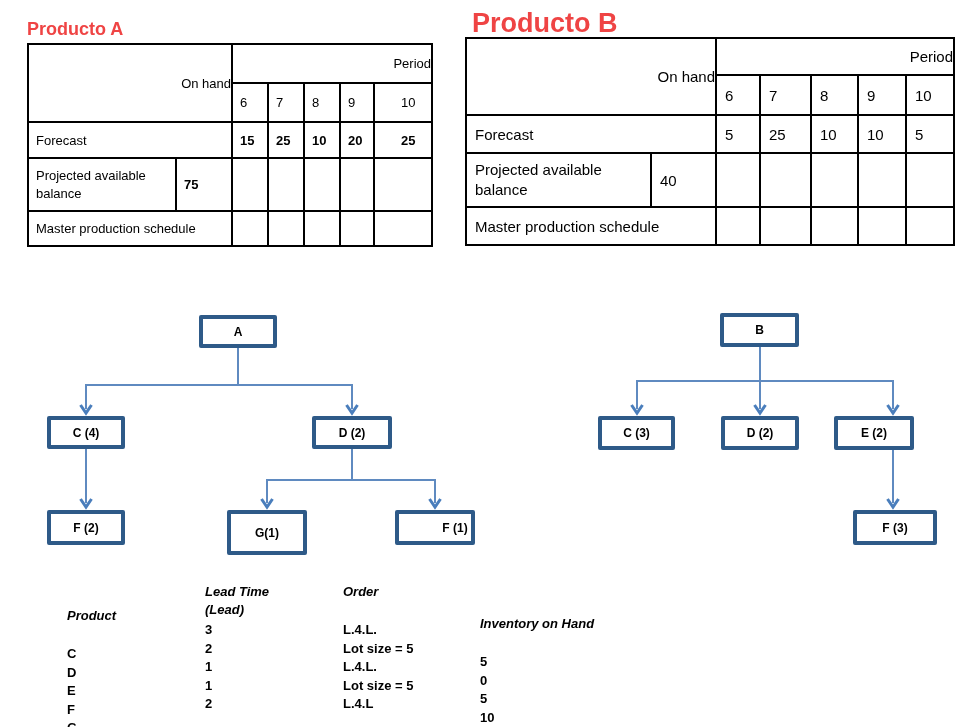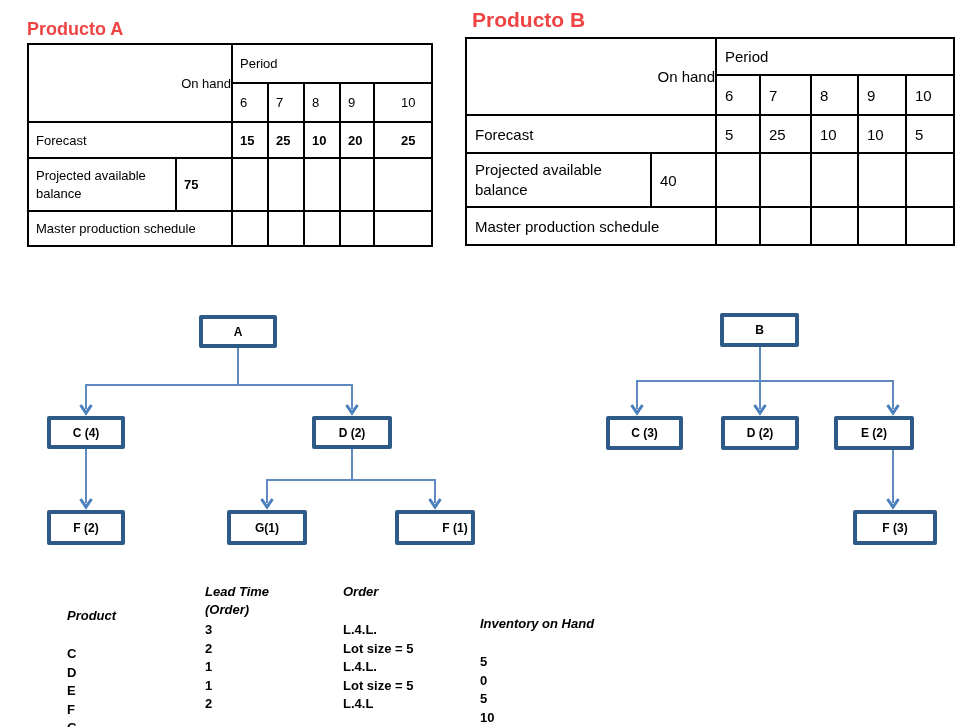--- a/index.html
+++ b/index.html
@@ -14,37 +14,37 @@
     background: #ffffff;
     overflow: hidden;
   }
   .title {
     position: absolute;
     font-weight: 700;
     color: #ef4444;
     white-space: nowrap;
   }
   #title-a { left: 27px; top: 19px; font-size: 18px; letter-spacing: 0px; }
-  #title-b { left: 472px; top: 8px; font-size: 21px; }
+  #title-b { left: 472px; top: 8px; font-size: 27px; }
 
   table.mps {
     position: absolute;
     border-collapse: collapse;
     table-layout: fixed;
     background: #fff;
   }
   table.mps td {
     border: 2px solid #000;
     padding: 0 0 0 7px;
     font-size: 13px;
     overflow: hidden;
     vertical-align: middle;
   }
   table.mps-b td { font-size: 15px; padding-left: 8px; }
-  td.period-head { text-align: left; padding: 0; }
+  td.period-head { text-align: right; padding: 0; }
   td.onhand-cell {
     text-align: right;
     vertical-align: bottom;
     padding: 0 9px 9px 0;
   }
   td.pab-label, td.pab-val { vertical-align: top; padding-top: 6px; }
   td.pab-label { line-height: 1.35; }
   table.mps-a td.num-last { padding-left: 26px; }
   table.mps-a td.bold-val { font-weight: 700; }
 
@@ -222,33 +222,33 @@
       <path d="M754.5 405 L760 413 L765.5 405"></path>
       <path d="M887.5 405 L893 413 L898.5 405"></path>
       <path d="M887.5 499 L893 507 L898.5 499"></path>
     </g>
   </svg>
 
   <div class="bom-node" style="left:199px; top:315px; width:78px; height:33px;">A</div>
   <div class="bom-node" style="left:47px;  top:416px; width:78px; height:33px;">C (4)</div>
   <div class="bom-node" style="left:312px; top:416px; width:80px; height:33px;">D (2)</div>
   <div class="bom-node" style="left:47px;  top:510px; width:78px; height:35px;">F (2)</div>
-  <div class="bom-node" style="left:227px; top:510px; width:80px; height:35px;">G(1)</div>
+  <div class="bom-node" style="left:227px; top:510px; width:80px; height:45px;">G(1)</div>
   <div class="bom-node" style="left:395px; top:510px; width:80px; height:35px;padding-left:40px;">F (1)</div>
 
   <div class="bom-node" style="left:720px; top:313px; width:79px; height:34px;">B</div>
-  <div class="bom-node" style="left:598px; top:416px; width:77px; height:34px;margin-left:8px;">C (3)</div>
+  <div class="bom-node" style="left:598px; top:416px; width:77px; height:34px;">C (3)</div>
   <div class="bom-node" style="left:721px; top:416px; width:78px; height:34px;">D (2)</div>
   <div class="bom-node" style="left:834px; top:416px; width:80px; height:34px;">E (2)</div>
   <div class="bom-node" style="left:853px; top:510px; width:84px; height:35px;">F (3)</div>
 
   <div class="item-list">
     <div class="ih c0" style="top:0">Product</div>
     <div class="ih c1" style="top:0">Lead Time</div>
-    <div class="ih c1" style="top:18px">(Order)</div>
+    <div class="ih c1" style="top:18px">(Lead)</div>
     <div class="ih c2" style="top:0">Order</div>
     <div class="ih c3" style="top:0">Inventory on Hand</div>
 
     <div class="irow" style="top:38px">
       <span class="c0">C</span>
       <span class="c1">3</span>
       <span class="c2">L.4.L.</span>
       <span class="c3">5</span>
     </div>
     <div class="irow" style="top:56.5px">

